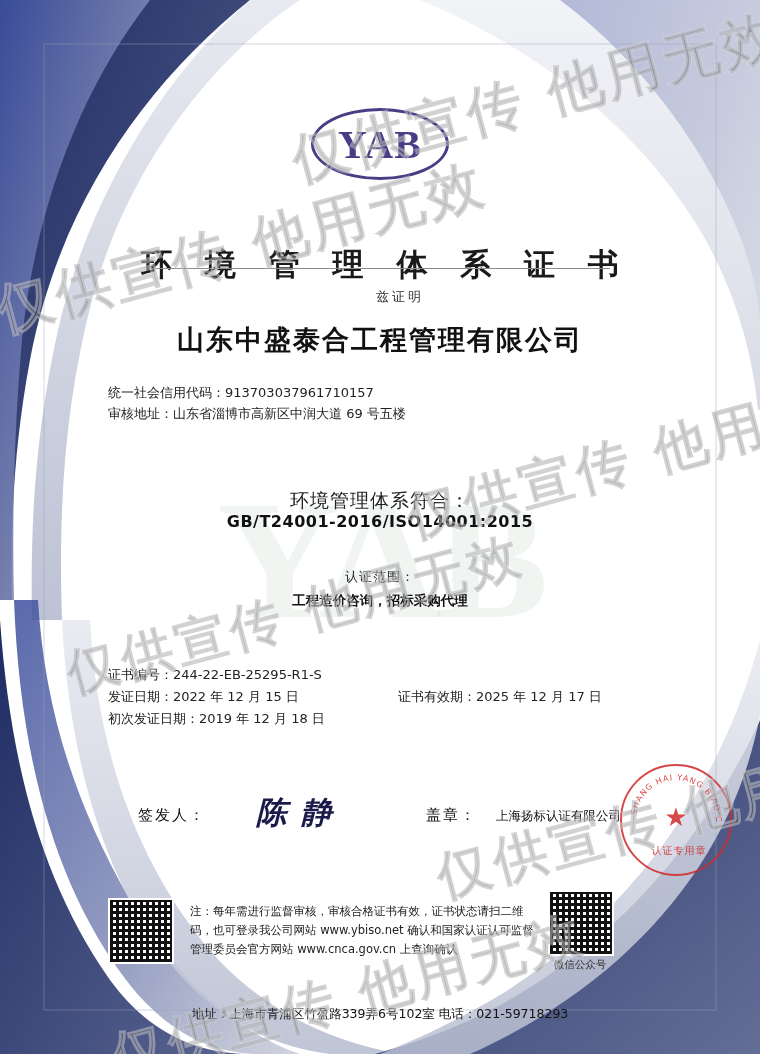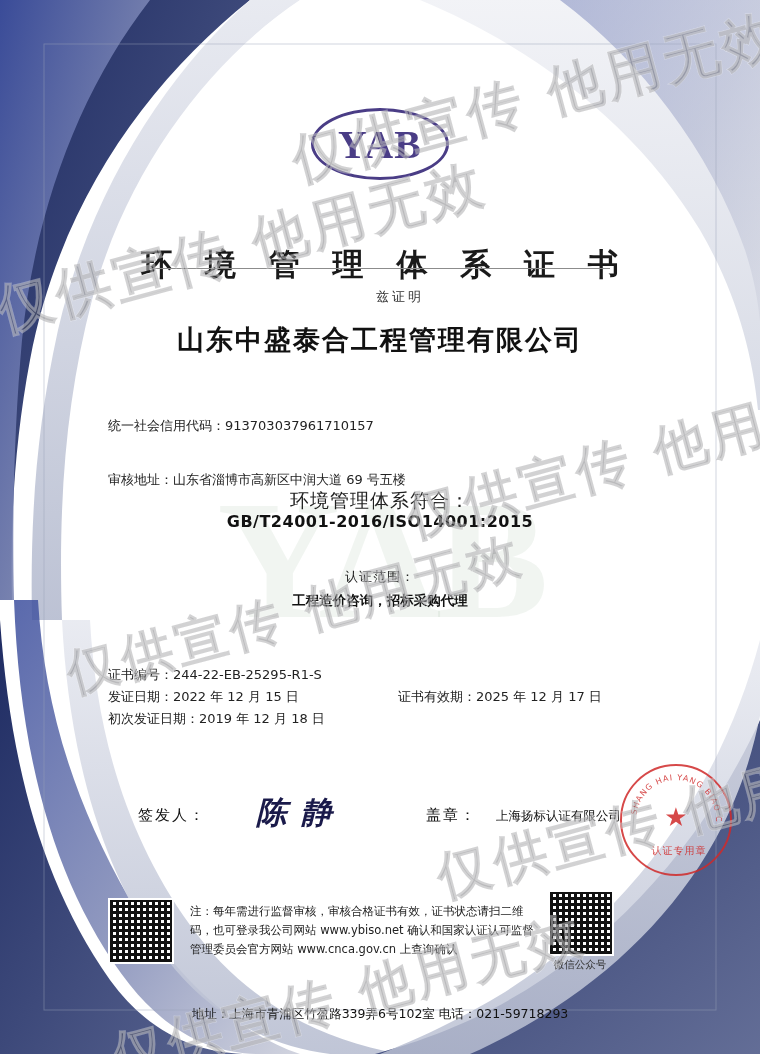--- a/index.html
+++ b/index.html
@@ -120,21 +120,21 @@
   .info-block {
     position: absolute;
     left: 108px;
     top: 382px;
     width: 560px;
     font-size: 13px;
     line-height: 21px;
     color: #222;
     font-family: "DejaVu Sans", sans-serif;
   }
-  .info-block div { white-space: nowrap; margin-top: 33px; }
+  .info-block div { white-space: nowrap; }
   .std-label {
     position: absolute;
     left: 0;
     top: 488px;
     width: 760px;
     text-align: center;
     font-size: 19px;
     color: #222;
     letter-spacing: 1px;
     font-family: "DejaVu Sans", sans-serif;

